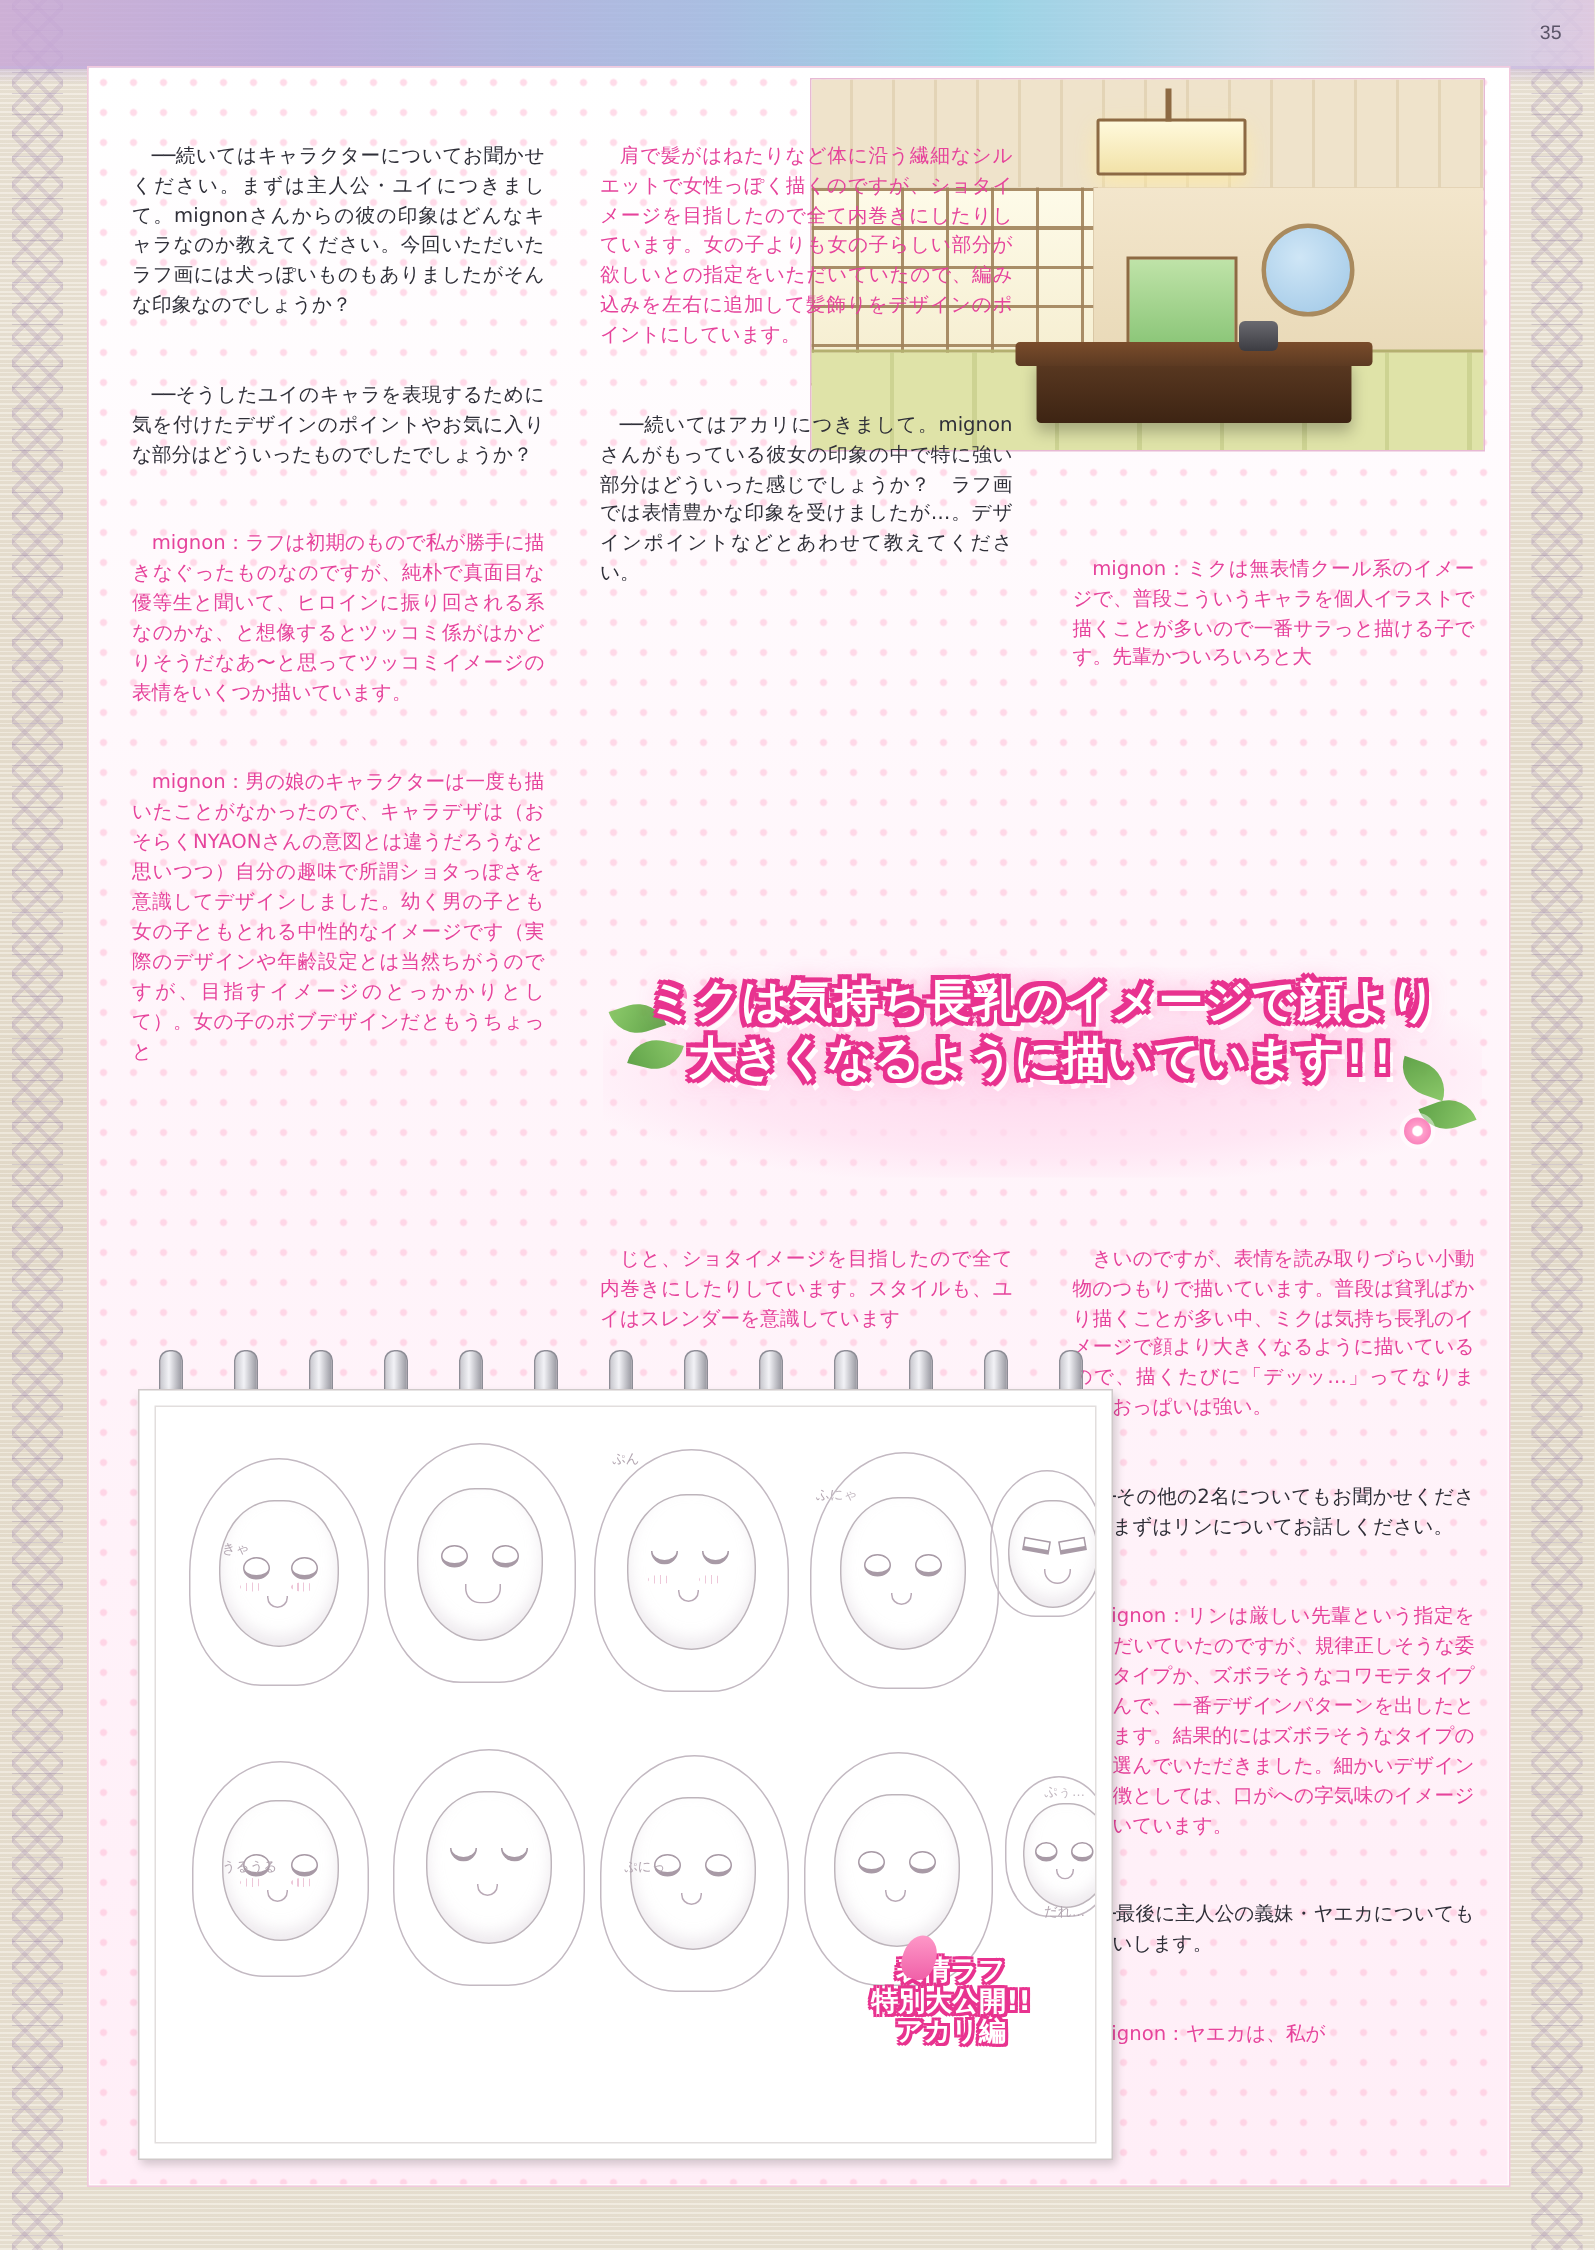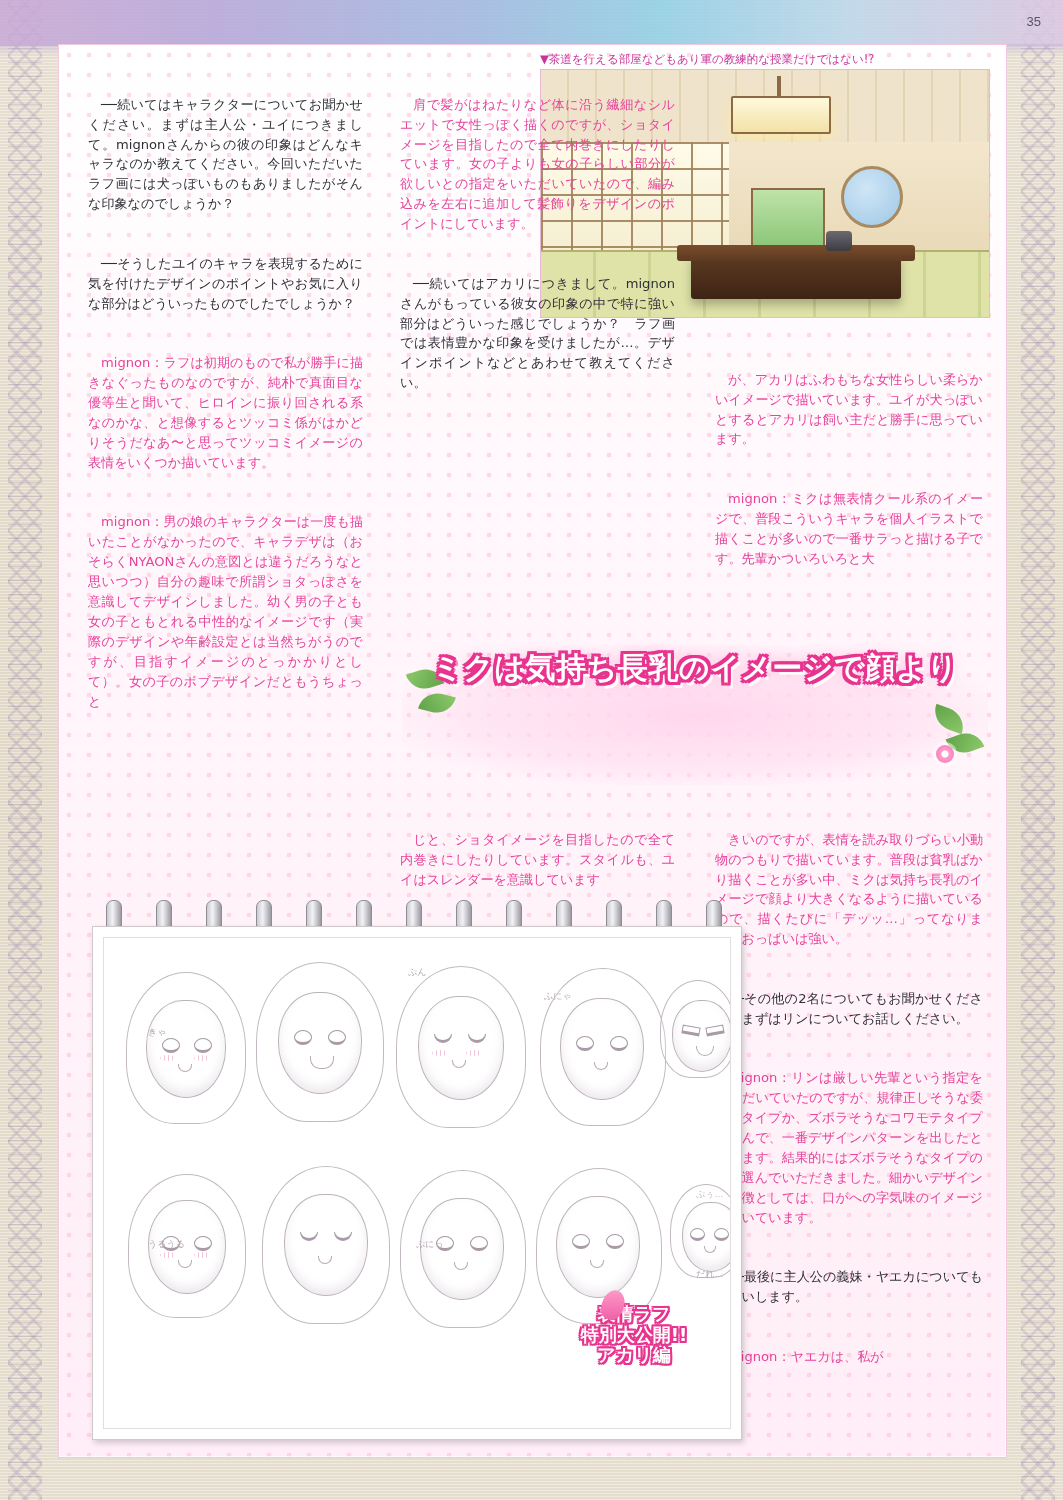--- a/index.html
+++ b/index.html
@@ -211,21 +211,20 @@
 
 <div class="paper"></div>
 <div class="zig left"></div>
 <div class="zig right"></div>
 <div class="top-gradient"></div>
 <div class="page-number">35</div>
 
 <div class="sheet"></div>
 
 <div class="photo-wrap">
-  <div class="photo-cap">▼茶道を行える部屋などもあり軍の教練的な授業だけではない!?</div>
   <div class="photo">
     <div class="ph-ceiling"></div>
     <div class="ph-lamp"></div>
     <div class="ph-shoji"></div>
     <div class="ph-wall"></div>
     <div class="ph-garden"></div>
     <div class="ph-window"></div>
     <div class="ph-tatami"></div>
     <div class="ph-table"></div>
     <div class="ph-kettle"></div>
@@ -238,33 +237,32 @@
   <p class="indent">mignon：ラフは初期のもので私が勝手に描きなぐったものなのですが、純朴で真面目な優等生と聞いて、ヒロインに振り回される系なのかな、と想像するとツッコミ係がはかどりそうだなあ〜と思ってツッコミイメージの表情をいくつか描いています。</p>
   <p class="indent">mignon：男の娘のキャラクターは一度も描いたことがなかったので、キャラデザは（おそらくNYAONさんの意図とは違うだろうなと思いつつ）自分の趣味で所謂ショタっぽさを意識してデザインしました。幼く男の子とも女の子ともとれる中性的なイメージです（実際のデザインや年齢設定とは当然ちがうのですが、目指すイメージのとっかかりとして）。女の子のボブデザインだともうちょっと</p>
 </div>
 
 <div class="col" id="col2" style="height:585px;">
   <p class="indent">肩で髪がはねたりなど体に沿う繊細なシルエットで女性っぽく描くのですが、ショタイメージを目指したので全て内巻きにしたりしています。女の子よりも女の子らしい部分が欲しいとの指定をいただいていたので、編み込みを左右に追加して髪飾りをデザインのポイントにしています。</p>
   <p class="indent q">──続いてはアカリにつきまして。mignonさんがもっている彼女の印象の中で特に強い部分はどういった感じでしょうか？　ラフ画では表情豊かな印象を受けましたが…。デザインポイントなどとあわせて教えてください。</p>
 </div>
 
 <div class="col" id="col3a" style="height:310px;">
-  <p class="indent">が、アカリはふわもちな女性らしい柔らかいイメージで描いています。ユイが犬っぽいとするとアカリは飼い主だと勝手に思っています。</p>
   <p class="indent">mignon：ミクは無表情クール系のイメージで、普段こういうキャラを個人イラストで描くことが多いので一番サラっと描ける子です。先輩かついろいろと大</p>
 </div>
 
 <div class="banner">
   <div class="bg"></div>
   <div class="leaf l1"></div>
   <div class="leaf l2"></div>
   <div class="leaf l3"></div>
   <div class="leaf l4"></div>
   <div class="flower f1"></div>
   <div class="flower f2"></div>
-  <h2><span>ミクは気持ち長乳のイメージで顔より</span><br></h2>
+  <h2><span>ミクは気持ち長乳のイメージで顔より</span><br><span>大きくなるように描いています!!</span></h2>
 </div>
 
 <div class="col" id="colA" style="height:90px;">
   <p class="indent">じと、ショタイメージを目指したので全て内巻きにしたりしています。スタイルも、ユイはスレンダーを意識しています</p>
 </div>
 
 <div class="col" id="colB">
   <p class="indent">きいのですが、表情を読み取りづらい小動物のつもりで描いています。普段は貧乳ばかり描くことが多い中、ミクは気持ち長乳のイメージで顔より大きくなるように描いているので、描くたびに「デッッ…」ってなります。おっぱいは強い。</p>
   <p class="indent q">──その他の2名についてもお聞かせください。まずはリンについてお話しください。</p>
   <p class="indent">mignon：リンは厳しい先輩という指定をいただいていたのですが、規律正しそうな委員長タイプか、ズボラそうなコワモテタイプか悩んで、一番デザインパターンを出したと思います。結果的にはズボラそうなタイプの方を選んでいただきました。細かいデザインの特徴としては、口がへの字気味のイメージで描いています。</p>

